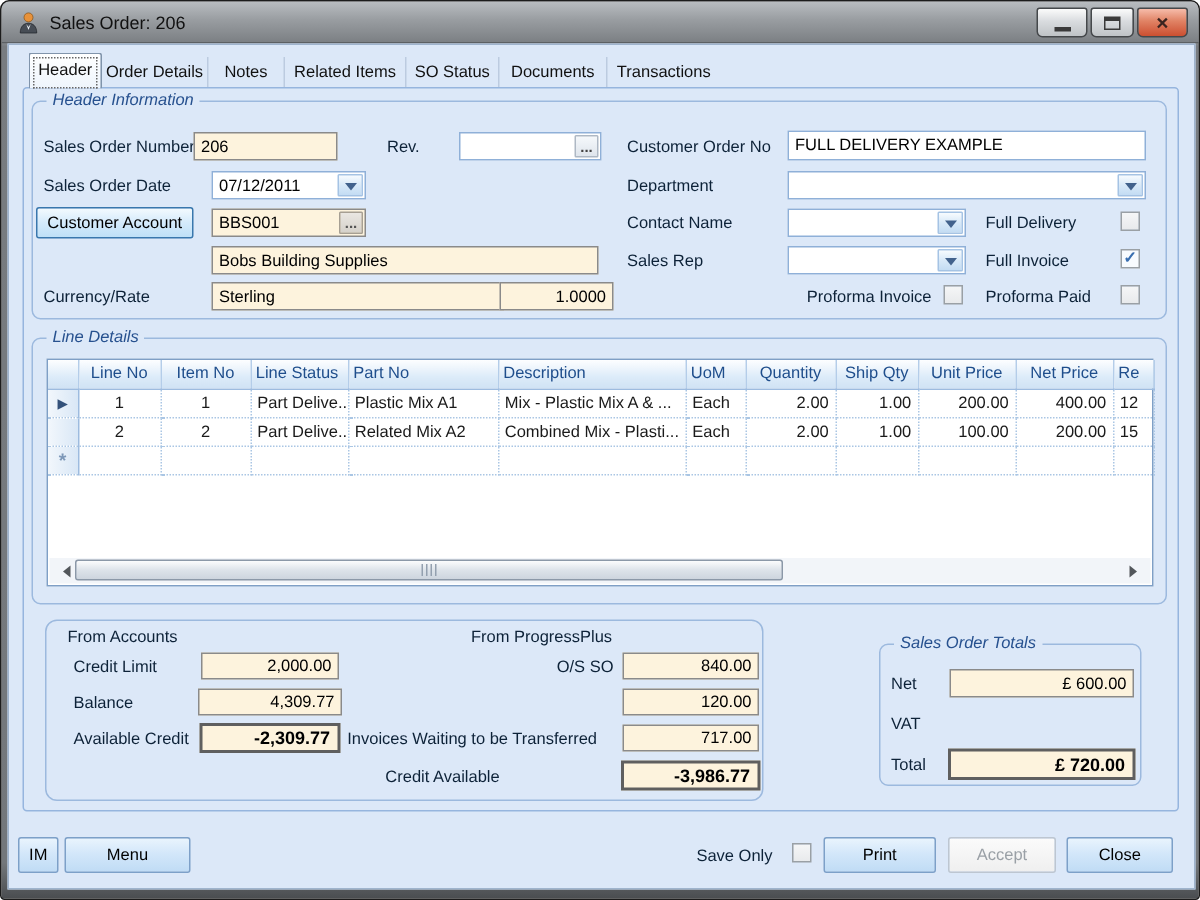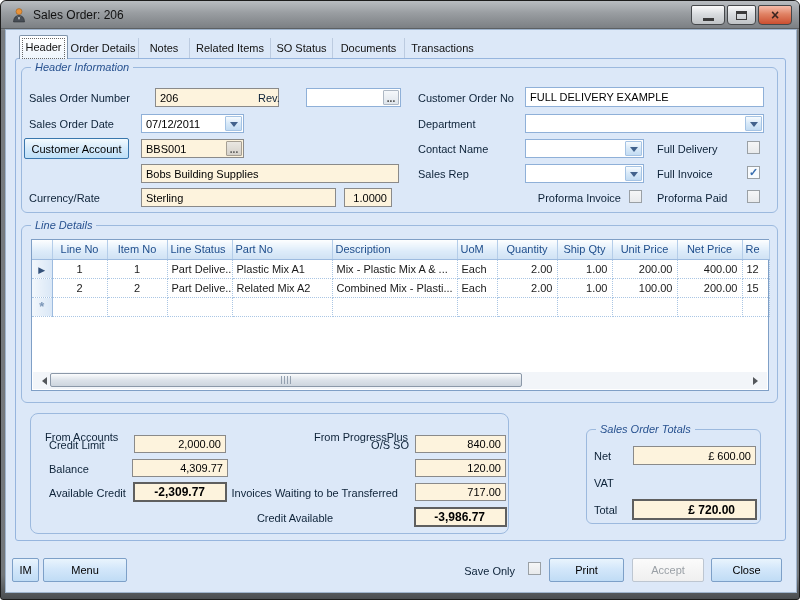--- a/index.html
+++ b/index.html
@@ -24,21 +24,21 @@
   .legend{font-size:11px;color:#27518f;background:#dce8f8;padding:0 4px;white-space:nowrap;z-index:2;font-style:italic;}
   .groupbox{border:1px solid #9cb9de;border-radius:6px;}
   .tab{font-size:11px;color:#111;text-align:center;z-index:2;}
   .tab.inactive{line-height:20px;border-right:1px solid #bccbe0;}
   .tab.active{line-height:23px;background:linear-gradient(#ffffff,#eef5fc);border:1px solid #8094ab;border-bottom:none;border-radius:2px 2px 0 0;z-index:4;}
   .focusrect{position:absolute;left:2px;top:2px;right:2px;bottom:0;border:1px dotted #666;pointer-events:none;}
   .page{border:1px solid #96b5de;border-radius:3px;z-index:1;}
   .field{background:#fdf3dd;border:1px solid #8a8a8a;font-size:11px;color:#000;display:flex;align-items:center;padding:0 4px;white-space:nowrap;overflow:hidden;}
   .field.white{background:#fff;border:1px solid #8fb0d8;}
   .field.num{justify-content:flex-end;}
-  .field.boldv{font-weight:bold;font-size:12px;border:2px solid #5f5f5f;padding:0 20px;}
+  .field.boldv{font-weight:bold;font-size:12px;border:2px solid #5f5f5f;padding:0 5px;}
   .mini{position:absolute;right:1px;top:1px;bottom:1px;width:16px;display:flex;align-items:flex-end;justify-content:center;font-size:10px;font-weight:bold;color:#444;
         background:linear-gradient(#f5f8fb,#dfe5ec);border:1px solid #aeb8c4;border-radius:1px;line-height:10px;}
   .mini.gray{background:linear-gradient(#eae7e2,#d5d1ca);border-color:#a69f93;color:#555;}
   .ddbtn{position:absolute;right:1px;top:1px;bottom:1px;width:17px;background:linear-gradient(#f7fbfe,#d8e9f8 50%,#c3dcf3);border:1px solid #a5c3e4;border-radius:1px;display:flex;align-items:center;justify-content:center;}
   .dda{width:0;height:0;border:4px solid transparent;border-top:5px solid #42628c;margin-top:5px;}
   .checkbox{width:13px;height:13px;background:linear-gradient(#f5f6f7,#e8eaec);border:1px solid #9aa0a5;display:flex;align-items:center;justify-content:center;}
   .checkbox .check{display:none;color:#3a6fb0;font-size:11px;font-weight:bold;line-height:1;}
   .checkbox.checked{background:#f8fbfe;}
   .checkbox.checked .check{display:block;}
   .btn{background:linear-gradient(#e9f4fd,#d3e7fa 45%,#c0dcf5);border:1px solid #7da0c8;border-radius:2px;font-size:11px;color:#000;display:flex;align-items:center;justify-content:center;white-space:nowrap;}
@@ -51,21 +51,21 @@
   .grid td.sel{background:linear-gradient(90deg,#f2f7fc,#d9e7f6);border-right:1px solid #9dbbdf;text-align:center;padding:0;}
   .tl{text-align:left}.tc{text-align:center}.tr2{text-align:right}
   .rowarrow{color:#33517a;font-size:9px;}
   .newrow{color:#7c97b8;font-size:13px;font-weight:bold;}
   .hscroll{position:absolute;left:1px;right:1px;bottom:1px;height:17px;background:#f2f5f9;display:flex;align-items:center;}
   .sarrow{width:0;height:0;border:4px solid transparent;}
   .sarrow.left{border-right:5px solid #53575b;margin-left:5px;}
   .sarrow.right{border-left:5px solid #53575b;position:absolute;right:5px;}
   .sthumb{position:absolute;left:17px;width:472px;top:1px;height:14px;background:linear-gradient(#fbfcfd,#dde3ea 50%,#cdd5de);border:1px solid #8b98a8;border-radius:2px;display:flex;align-items:center;justify-content:center;gap:2px;}
   .sthumb i{display:block;width:1px;height:8px;background:#93a0af;}
-  .ptitle{font-size:11px;color:#0d2238;white-space:nowrap;margin-top:12px;}
+  .ptitle{font-size:11px;color:#0d2238;white-space:nowrap;}
 </style>
 </head>
 <body>
 
 <div id="window">
 
   <div class="abs titlebar">
     <svg class="abs" style="left:10px;top:6px" width="16" height="16" viewBox="0 0 16 16">
       <circle cx="8" cy="4.6" r="3" fill="#e8923a" stroke="#8a5316" stroke-width="0.5"></circle>
       <path d="M2.5 15 C2.5 10.5 5 8.5 8 8.5 C11 8.5 13.5 10.5 13.5 15 Z" fill="#474d55" stroke="#22262b" stroke-width="0.5"></path>
@@ -95,21 +95,21 @@
   <div class="abs tab inactive" style="left:270px;top:37px;width:62px;height:20px"><span>SO Status</span></div>
   <div class="abs tab inactive" style="left:332px;top:37px;width:72px;height:20px"><span>Documents</span></div>
   <div class="abs tab inactive" style="left:404px;top:37px;width:75px;height:20px;border-right:none"><span>Transactions</span></div>
 
   <div class="abs page" style="left:14px;top:57px;width:771px;height:483px"></div>
 
   <div class="abs groupbox" style="left:20px;top:66px;width:757px;height:146px"></div>
   <span class="abs legend" style="left:30px;top:60px">Header Information</span>
 
   <span class="abs lbl" style="left:28px;top:91px">Sales Order Number</span>
-  <div class="abs field" style="left:154px;top:87px;width:124px;height:19px">206</div>
+  <div class="abs field" style="left:128px;top:87px;width:96px;height:19px">206</div>
 
   <span class="abs lbl" style="left:257px;top:91px">Rev.</span>
   <div class="abs field white" style="left:305px;top:87px;width:95px;height:19px">
     <span></span>
     <span class="mini">...</span>
   </div>
 
   <span class="abs lbl" style="left:417px;top:91px">Customer Order No</span>
   <div class="abs field white" style="left:524px;top:86px;width:239px;height:20px">FULL DELIVERY EXAMPLE</div>
 
@@ -153,21 +153,21 @@
         <span class="dda"></span>
       </span>
   </div>
   <span class="abs lbl" style="left:656px;top:167px">Full Invoice</span>
   <div class="abs checkbox checked" style="left:746px;top:165px">
       <span class="check">✓</span>
     </div>
 
   <span class="abs lbl" style="left:28px;top:191px">Currency/Rate</span>
   <div class="abs field" style="left:140px;top:187px;width:195px;height:19px">Sterling</div>
-  <div class="abs field num" style="left:343px;top:187px;width:48px;height:19px">1.0000</div>
+  <div class="abs field num" style="left:332px;top:187px;width:76px;height:19px">1.0000</div>
 
   <span class="abs lbl" style="left:490px;top:191px;width:130px;text-align:right">Proforma Invoice</span>
   <div class="abs checkbox" style="left:628px;top:189px"></div>
   <span class="abs lbl" style="left:656px;top:191px">Proforma Paid</span>
   <div class="abs checkbox" style="left:746px;top:189px"></div>
 
   <div class="abs groupbox" style="left:20px;top:224px;width:757px;height:178px"></div>
   <span class="abs legend" style="left:30px;top:218px">Line Details</span>
 
   <div class="abs grid" style="left:30px;top:238px;width:738px;height:152px">

